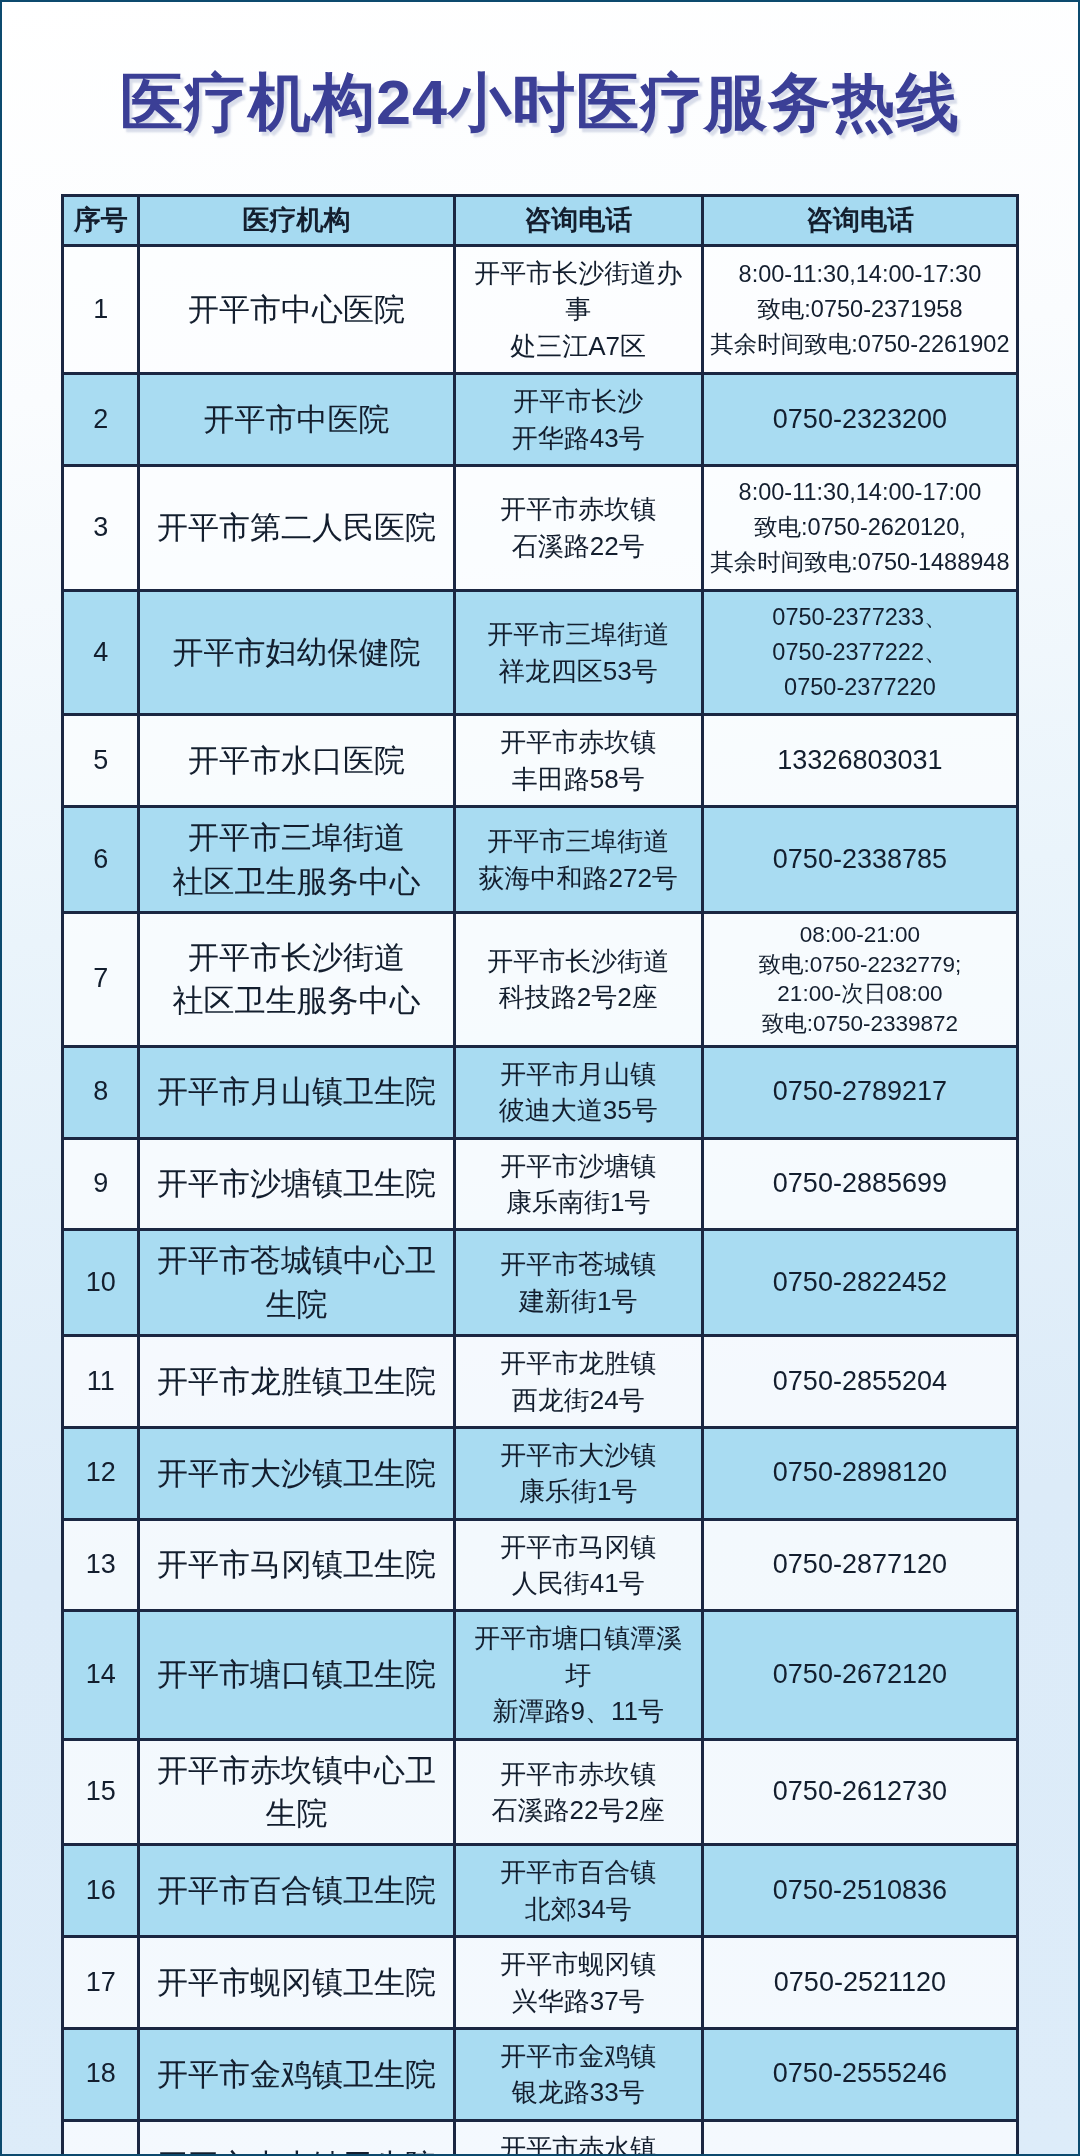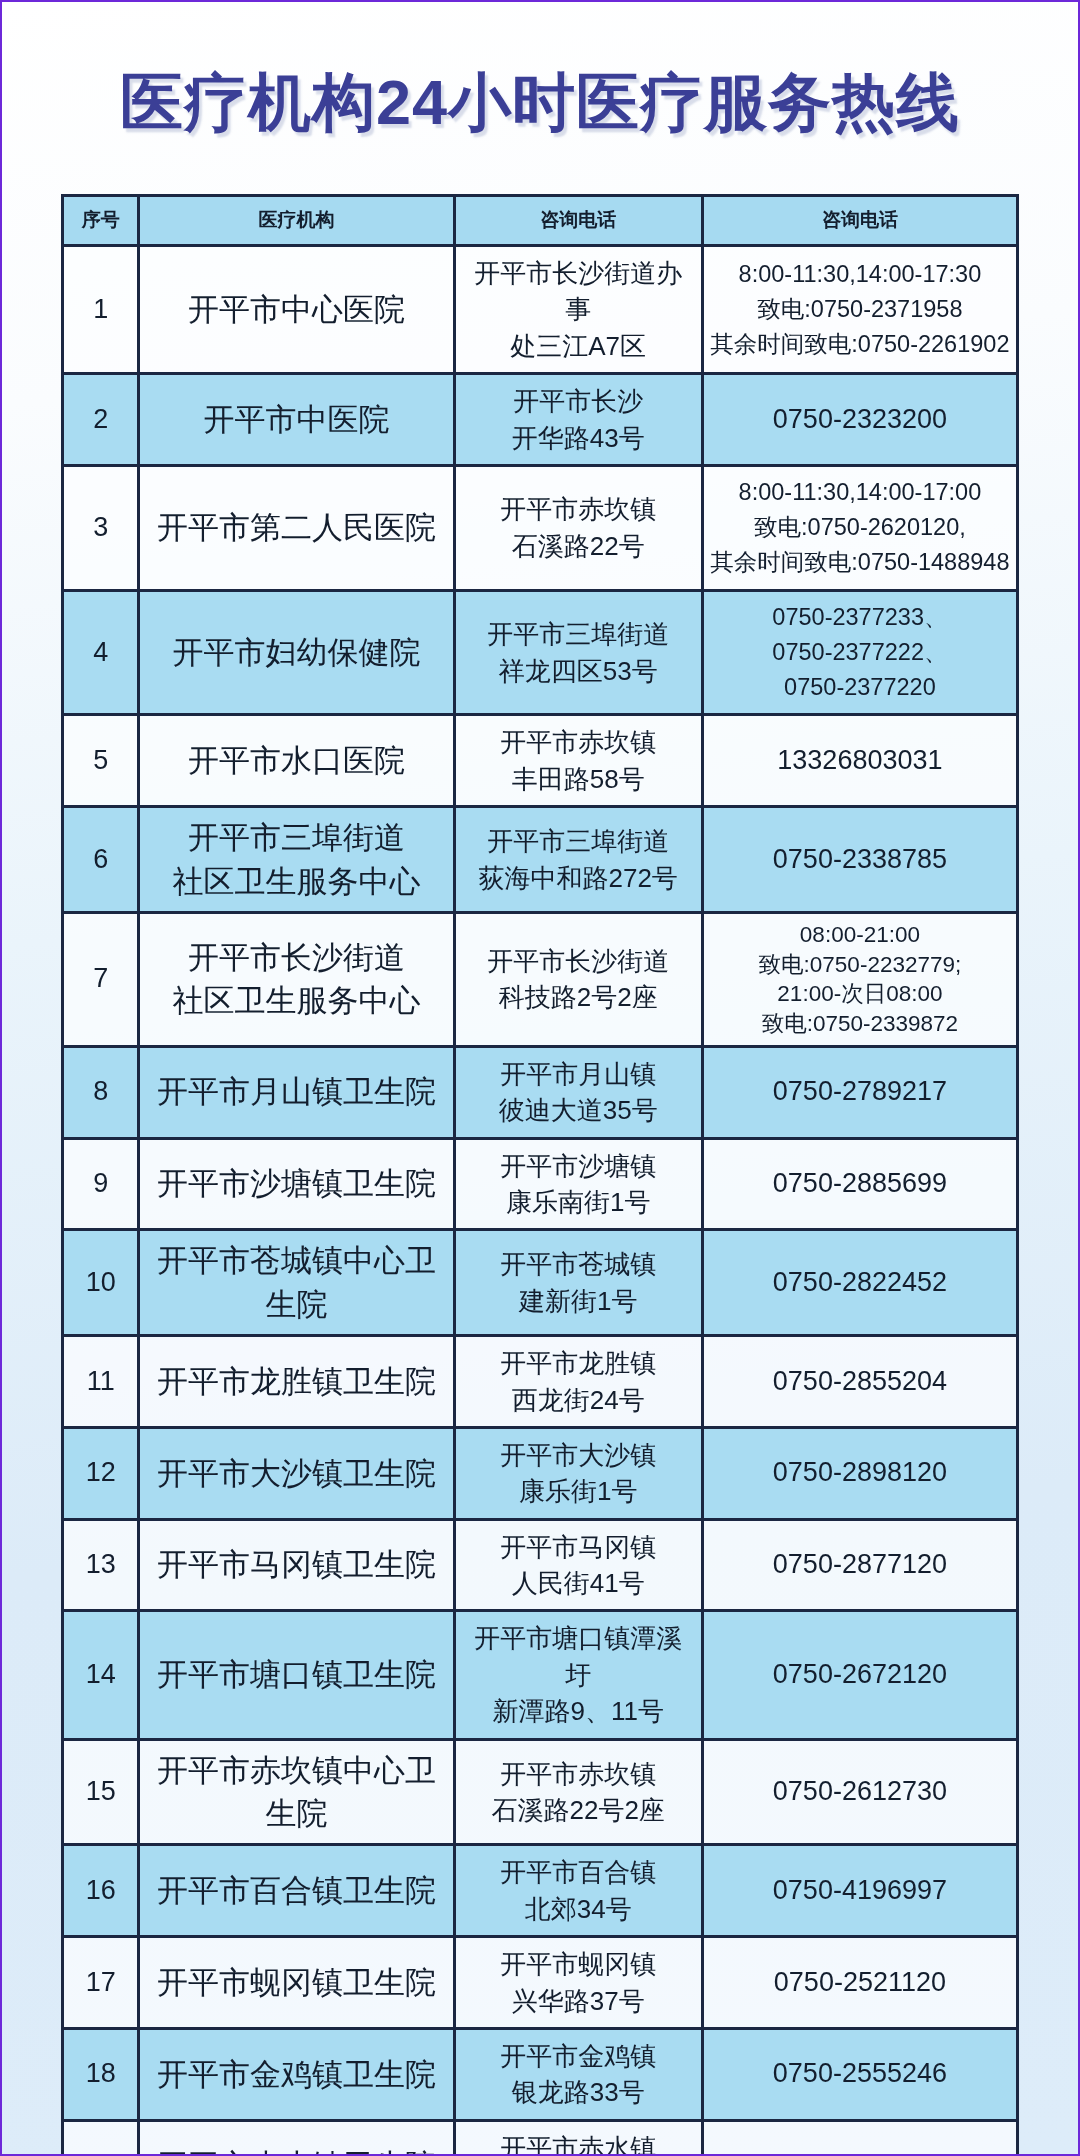--- a/index.html
+++ b/index.html
@@ -12,21 +12,21 @@
   }
   *{box-sizing:border-box;margin:0;padding:0;}
   html,body{width:1080px;height:2156px;}
   body{
     font-family:"Liberation Sans","DejaVu Sans",sans-serif;
     color:var(--text-color);
     background:linear-gradient(175deg,#ffffff 0%,#fafcfe 18%,#eaf4fb 42%,#dcebf8 70%,#ddecf9 100%);
   }
   .poster{
     position:absolute;left:0;top:0;width:1080px;height:2156px;
-    border:2px solid #6d28d9;
+    border:2px solid #0c4a6e;
     overflow:hidden;
   }
   .page-title{
     margin-top:58px;
     text-align:center;
     font-size:63px;
     font-weight:900;
     letter-spacing:1px;
     color:var(--title-color);
     text-shadow:3px 4px 2px rgba(150,160,195,0.35);
@@ -40,21 +40,21 @@
   }
   table.hotline th,table.hotline td{
     border:3px solid var(--table-border);
     text-align:center;
     vertical-align:middle;
     padding:8px 6px;
     line-height:1.4;
   }
   table.hotline th{
     background:var(--header-bg);
-    font-size:19px;
+    font-size:27px;
     font-weight:700;
     height:50px;
     padding:4px 6px;
   }
   col.c-no{width:8%;}
   col.c-name{width:33%;}
   col.c-addr{width:26%;}
   col.c-phone{width:33%;}
   tr.row-odd td{background:rgba(252,254,255,0.72);}
   tr.row-even td{background:var(--row-alt-bg);}
@@ -299,21 +299,21 @@
         <tr class="row-even">
     <td class="cell-no">16</td>
     <td class="cell-name">
             <span class="line">开平市百合镇卫生院</span>
           </td>
     <td class="cell-addr">
             <span class="line">开平市百合镇</span>
             <span class="line">北郊34号</span>
           </td>
     <td class="cell-phone">
-            <span class="line">0750-4196997</span>
+            <span class="line">0750-2510836</span>
           </td>
   </tr>
         <tr class="row-odd">
     <td class="cell-no">17</td>
     <td class="cell-name">
             <span class="line">开平市蚬冈镇卫生院</span>
           </td>
     <td class="cell-addr">
             <span class="line">开平市蚬冈镇</span>
             <span class="line">兴华路37号</span>

